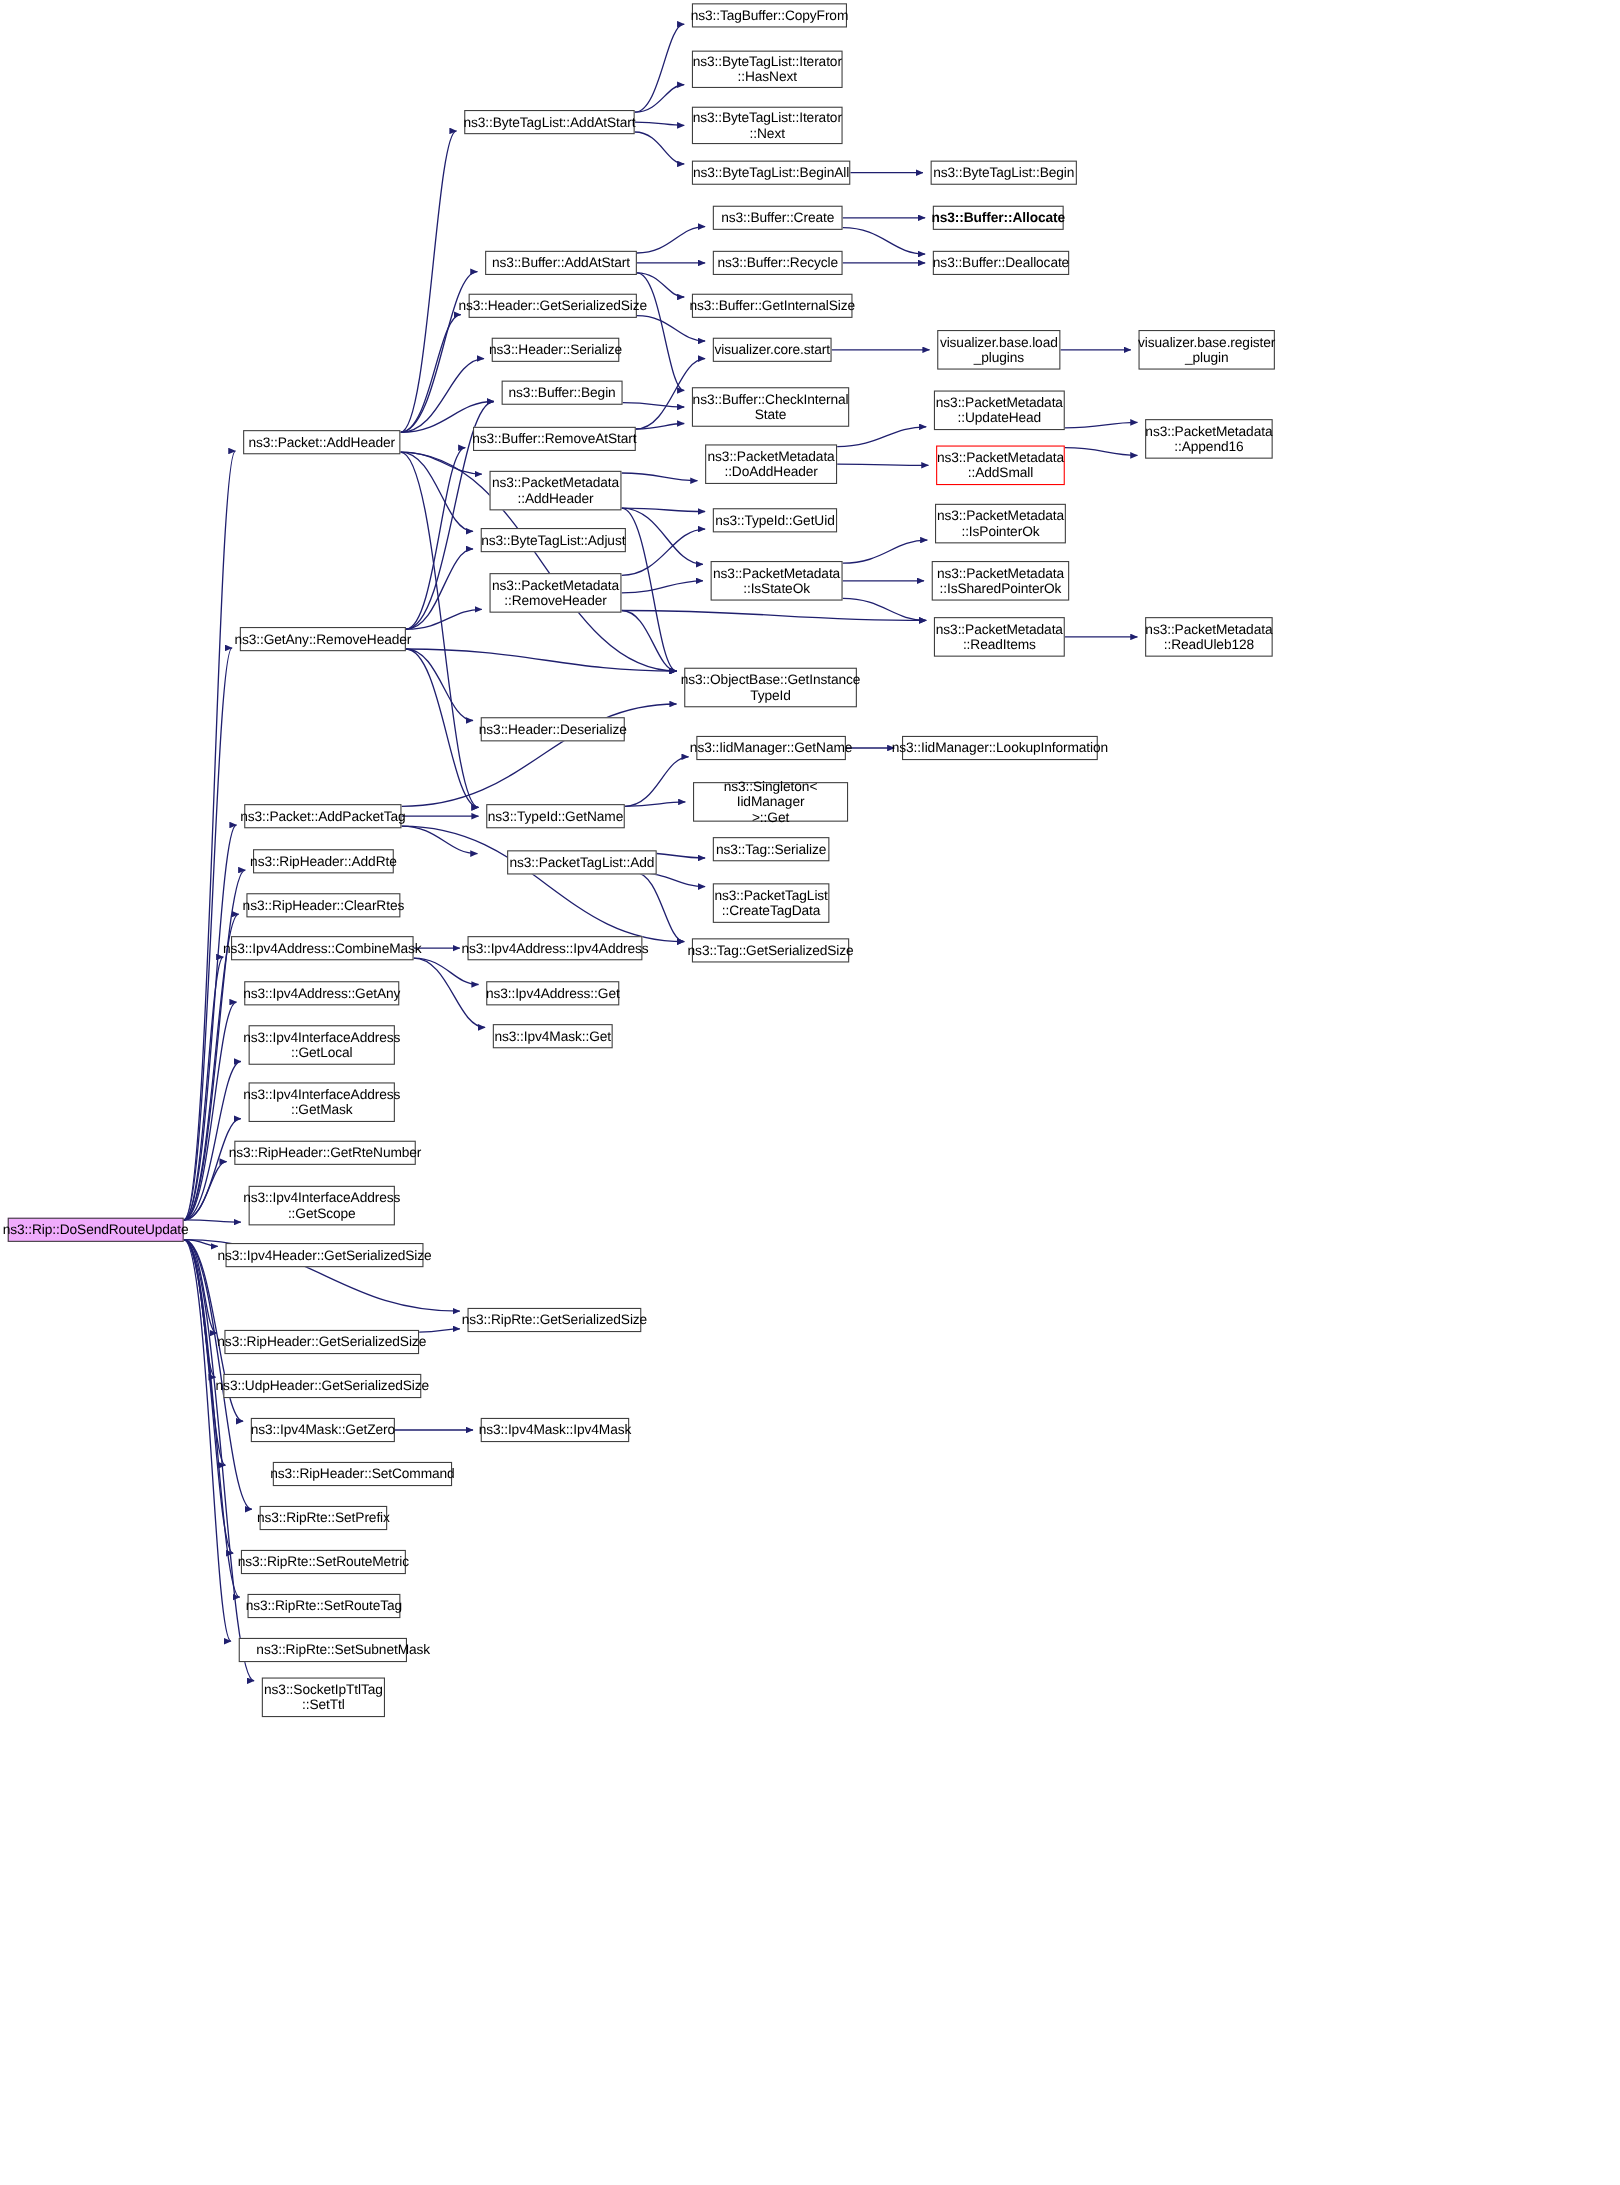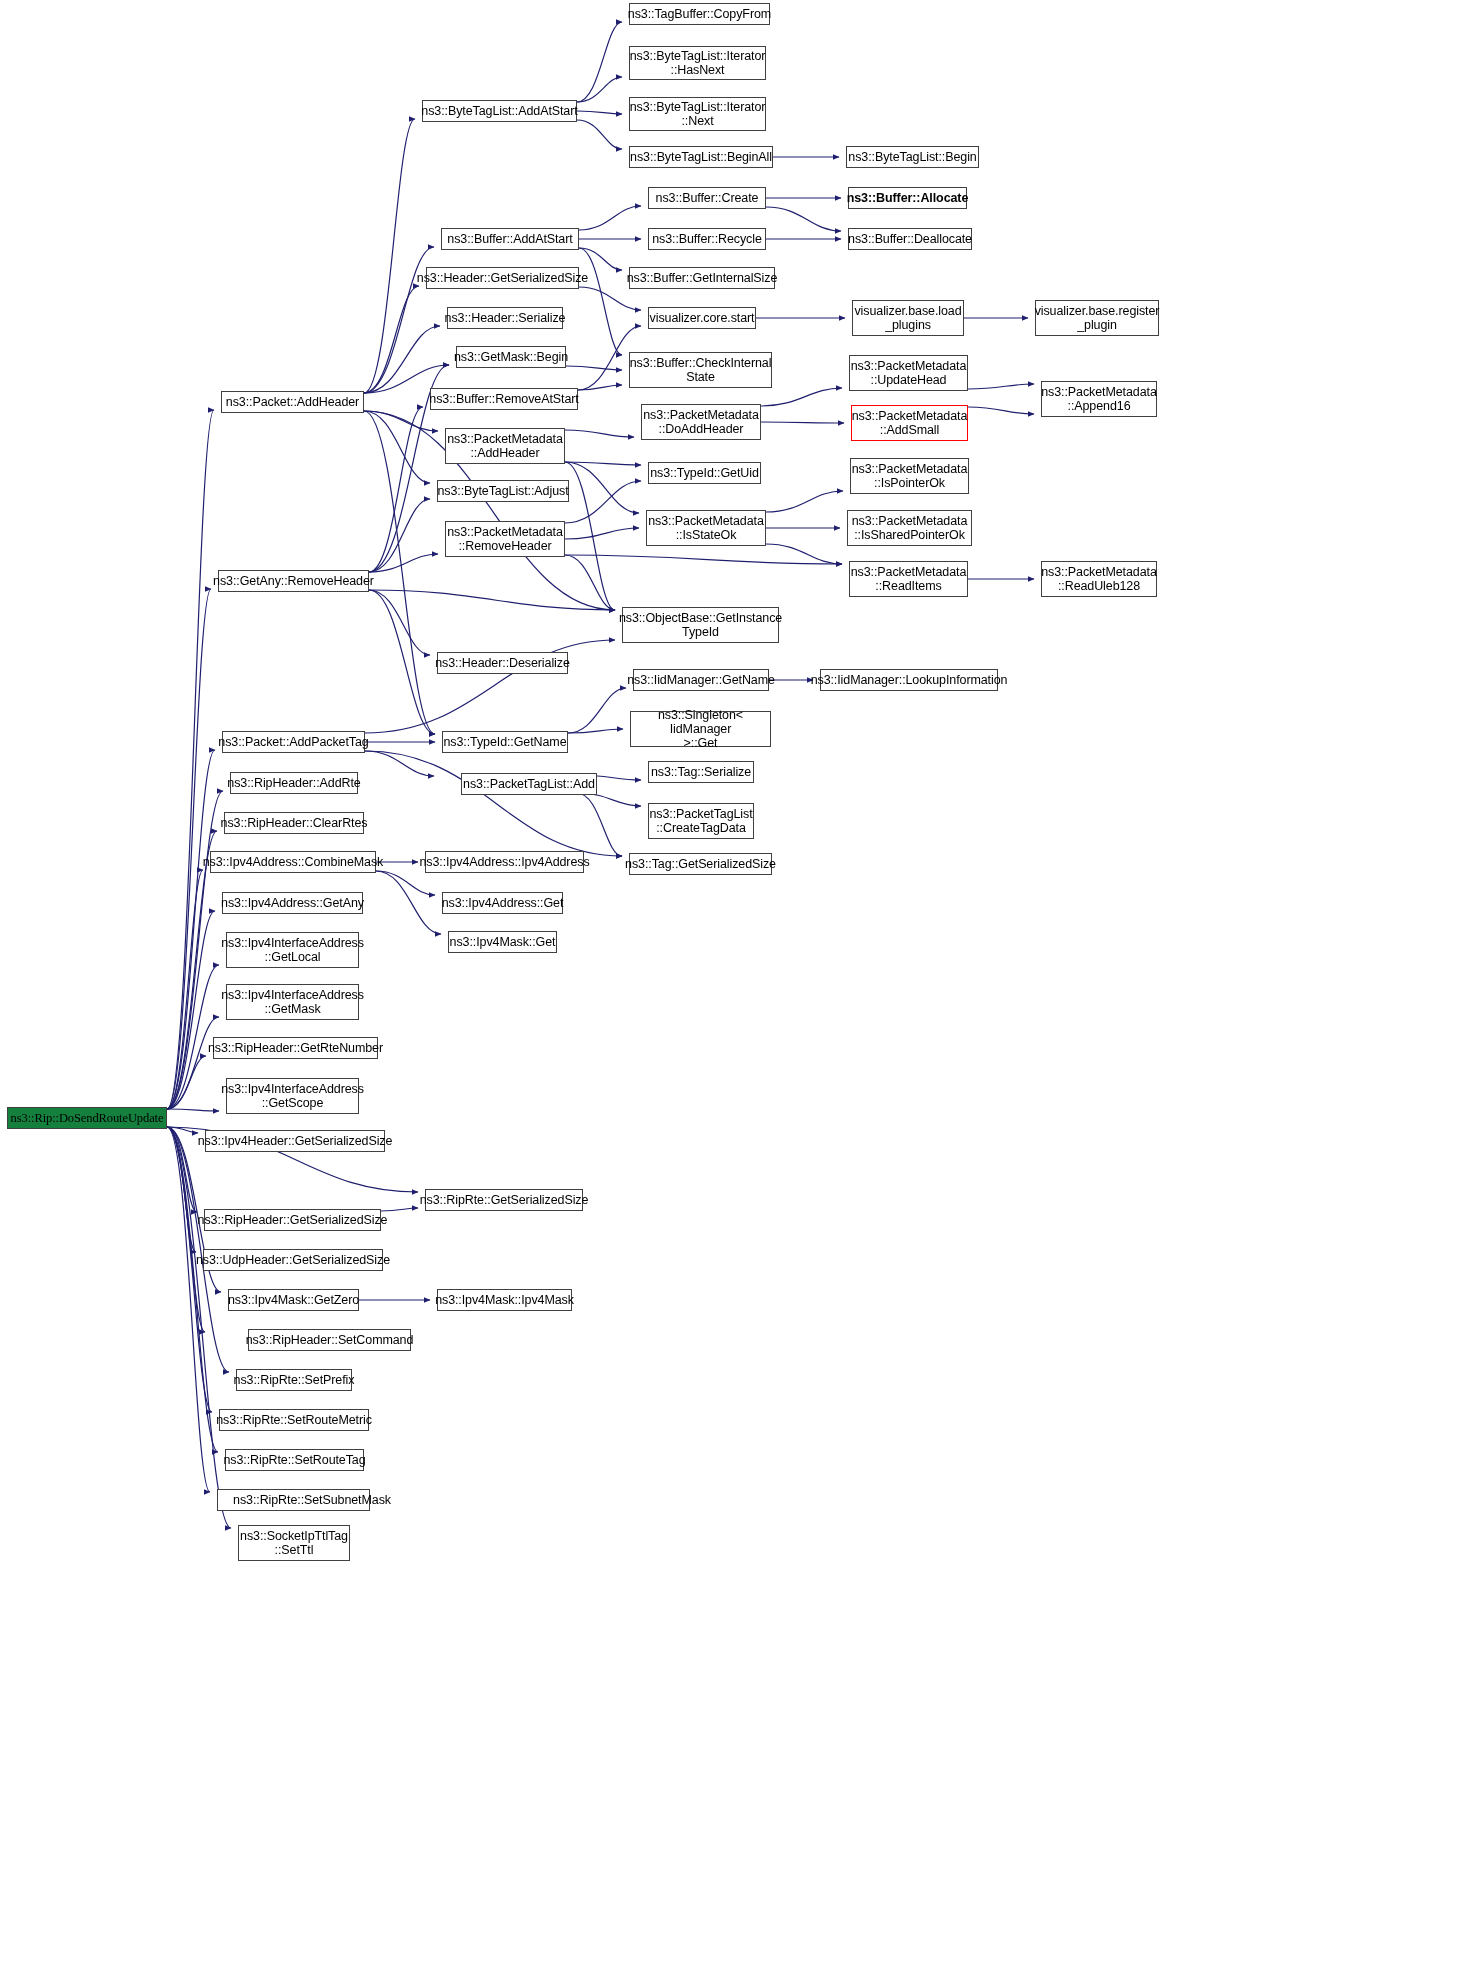--- a/index.html
+++ b/index.html
@@ -34,23 +34,22 @@
     text-align: center;
     display: flex;
     align-items: center;
     justify-content: center;
     white-space: pre-line;
     padding: 1px 3px;
     letter-spacing: -0.1px;
     z-index: 5;
   }
   .node.root {
-    background: #15803d;
+    background: #f0abfc;
     border-color: #404040;
-    font-family: Liberation Serif, serif;
   }
   .node.highlight {
     border: 1.5px solid #ff0000;
   }
 </style>
 </head>
 <body>
 
 <div id="canvas">
   <svg id="edges" viewBox="0 0 1473 1986" preserveAspectRatio="none">
@@ -163,21 +162,21 @@
       <div class="node" style="left: 648px; top: 228px; width: 118px; height: 22px;">ns3::Buffer::Recycle</div>
       <div class="node" style="left: 848px; top: 228px; width: 124px; height: 22px;">ns3::Buffer::Deallocate</div>
       <div class="node" style="left: 426px; top: 267px; width: 153px; height: 22px;">ns3::Header::GetSerializedSize</div>
       <div class="node" style="left: 629px; top: 267px; width: 146px; height: 22px;">ns3::Buffer::GetInternalSize</div>
       <div class="node" style="left: 447px; top: 307px; width: 116px; height: 22px;">ns3::Header::Serialize</div>
       <div class="node" style="left: 648px; top: 307px; width: 108px; height: 22px;">visualizer.core.start</div>
       <div class="node" style="left: 852px; top: 300px; width: 112px; height: 36px;">visualizer.base.load
 _plugins</div>
       <div class="node" style="left: 1035px; top: 300px; width: 124px; height: 36px;">visualizer.base.register
 _plugin</div>
-      <div class="node" style="left: 456px; top: 346px; width: 110px; height: 22px;">ns3::GetMask::Begin</div>
+      <div class="node" style="left: 456px; top: 346px; width: 110px; height: 22px;">ns3::Buffer::Begin</div>
       <div class="node" style="left: 629px; top: 352px; width: 143px; height: 36px;">ns3::Buffer::CheckInternal
 State</div>
       <div class="node" style="left: 849px; top: 355px; width: 119px; height: 36px;">ns3::PacketMetadata
 ::UpdateHead</div>
       <div class="node" style="left: 1041px; top: 381px; width: 116px; height: 36px;">ns3::PacketMetadata
 ::Append16</div>
       <div class="node" style="left: 430px; top: 388px; width: 148px; height: 22px;">ns3::Buffer::RemoveAtStart</div>
       <div class="node" style="left: 221px; top: 391px; width: 143px; height: 22px;">ns3::Packet::AddHeader</div>
       <div class="node" style="left: 641px; top: 404px; width: 120px; height: 36px;">ns3::PacketMetadata
 ::DoAddHeader</div>

